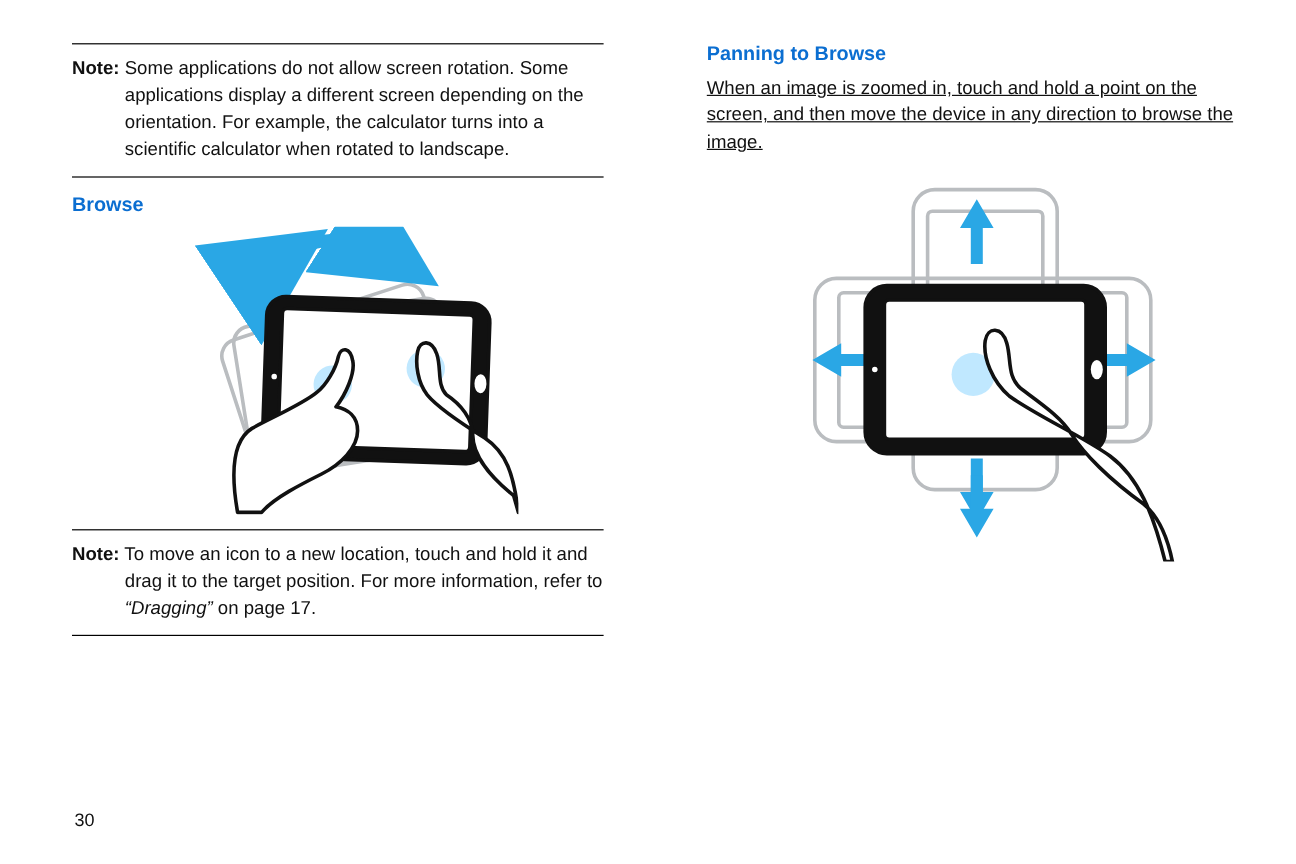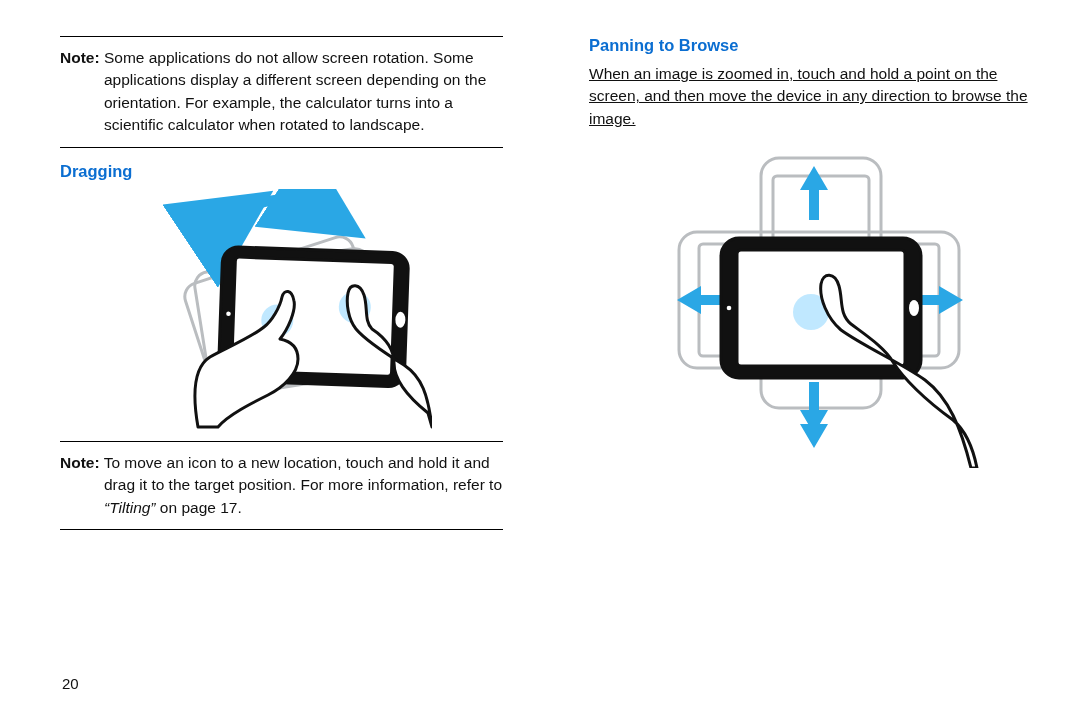--- a/index.html
+++ b/index.html
@@ -82,21 +82,21 @@
   <div class="col">
     <hr class="rule">
     <div class="note">
       <span class="hang">
         <span class="label">Note:</span>
         <span>Some applications do not allow screen rotation. Some applications display a different screen depending on the orientation. For example, the calculator turns into a scientific calculator when rotated to landscape.</span>
       </span>
     </div>
     <hr class="rule">
 
-    <div class="h">Dragging</div>
+    <div class="h">Browse</div>
 
     <div class="figwrap">
 
       <svg width="300" height="240" viewBox="0 0 300 240" aria-hidden="true">
 
         <defs>
           <marker id="ah" markerWidth="10" markerHeight="10" refX="6" refY="5" orient="auto">
             <path d="M0,0 L10,5 L0,10 Z" fill="var(--arrow)"></path>
           </marker>
         </defs>
@@ -124,26 +124,26 @@
         <path class="hand" d="M66,238 C60,204 62,178 78,168 C92,160 120,148 132,138 C140,132 148,118 150,108 C152,100 160,100 162,112 C164,122 156,140 148,150 C158,152 166,158 166,170 C166,184 152,198 136,206 C120,214 96,226 86,238 Z"></path>
 
         <path class="hand" d="M300,238 C296,206 290,188 272,176 C256,166 234,152 224,140 C216,130 214,114 216,104 C218,94 228,94 232,106 C236,118 232,132 240,140 C252,148 262,160 262,174 C262,190 276,208 296,224 Z"></path>
       </svg>
     </div>
 
     <hr class="rule">
     <div class="note">
       <span class="hang">
         <span class="label">Note:</span>
-        <span>To move an icon to a new location, touch and hold it and drag it to the target position. For more information, refer to </span><span class="xref">“Tilting”</span><span> on page 17.</span>
+        <span>To move an icon to a new location, touch and hold it and drag it to the target position. For more information, refer to </span><span class="xref">“Dragging”</span><span> on page 17.</span>
       </span>
     </div>
     <hr class="rule">
 
-    <div class="pgnum">20</div>
+    <div class="pgnum">30</div>
   </div>
 
   <div class="col">
     <div class="h" style="margin-top:0">Panning to Browse</div>
     <div class="body" style="padding-left:0">When an image is zoomed in, touch and hold a point on the screen, and then move the device in any direction to browse the image.</div>
 
     <div class="figwrap" style="margin-top:18px">
 
       <svg width="340" height="320" viewBox="0 0 340 320" aria-hidden="true">
 

